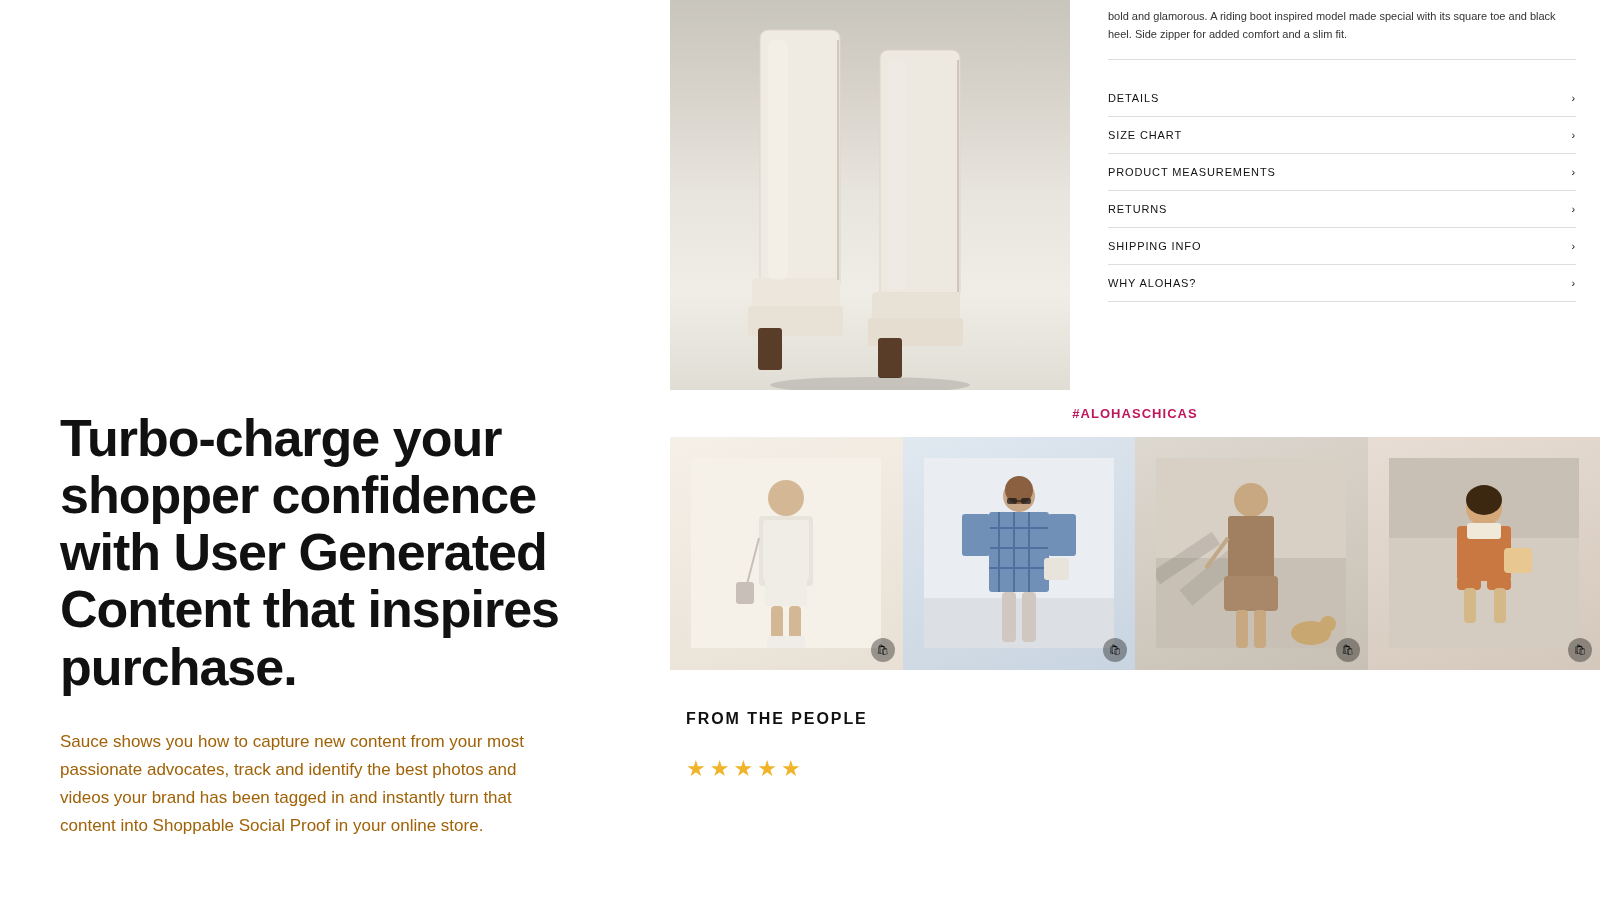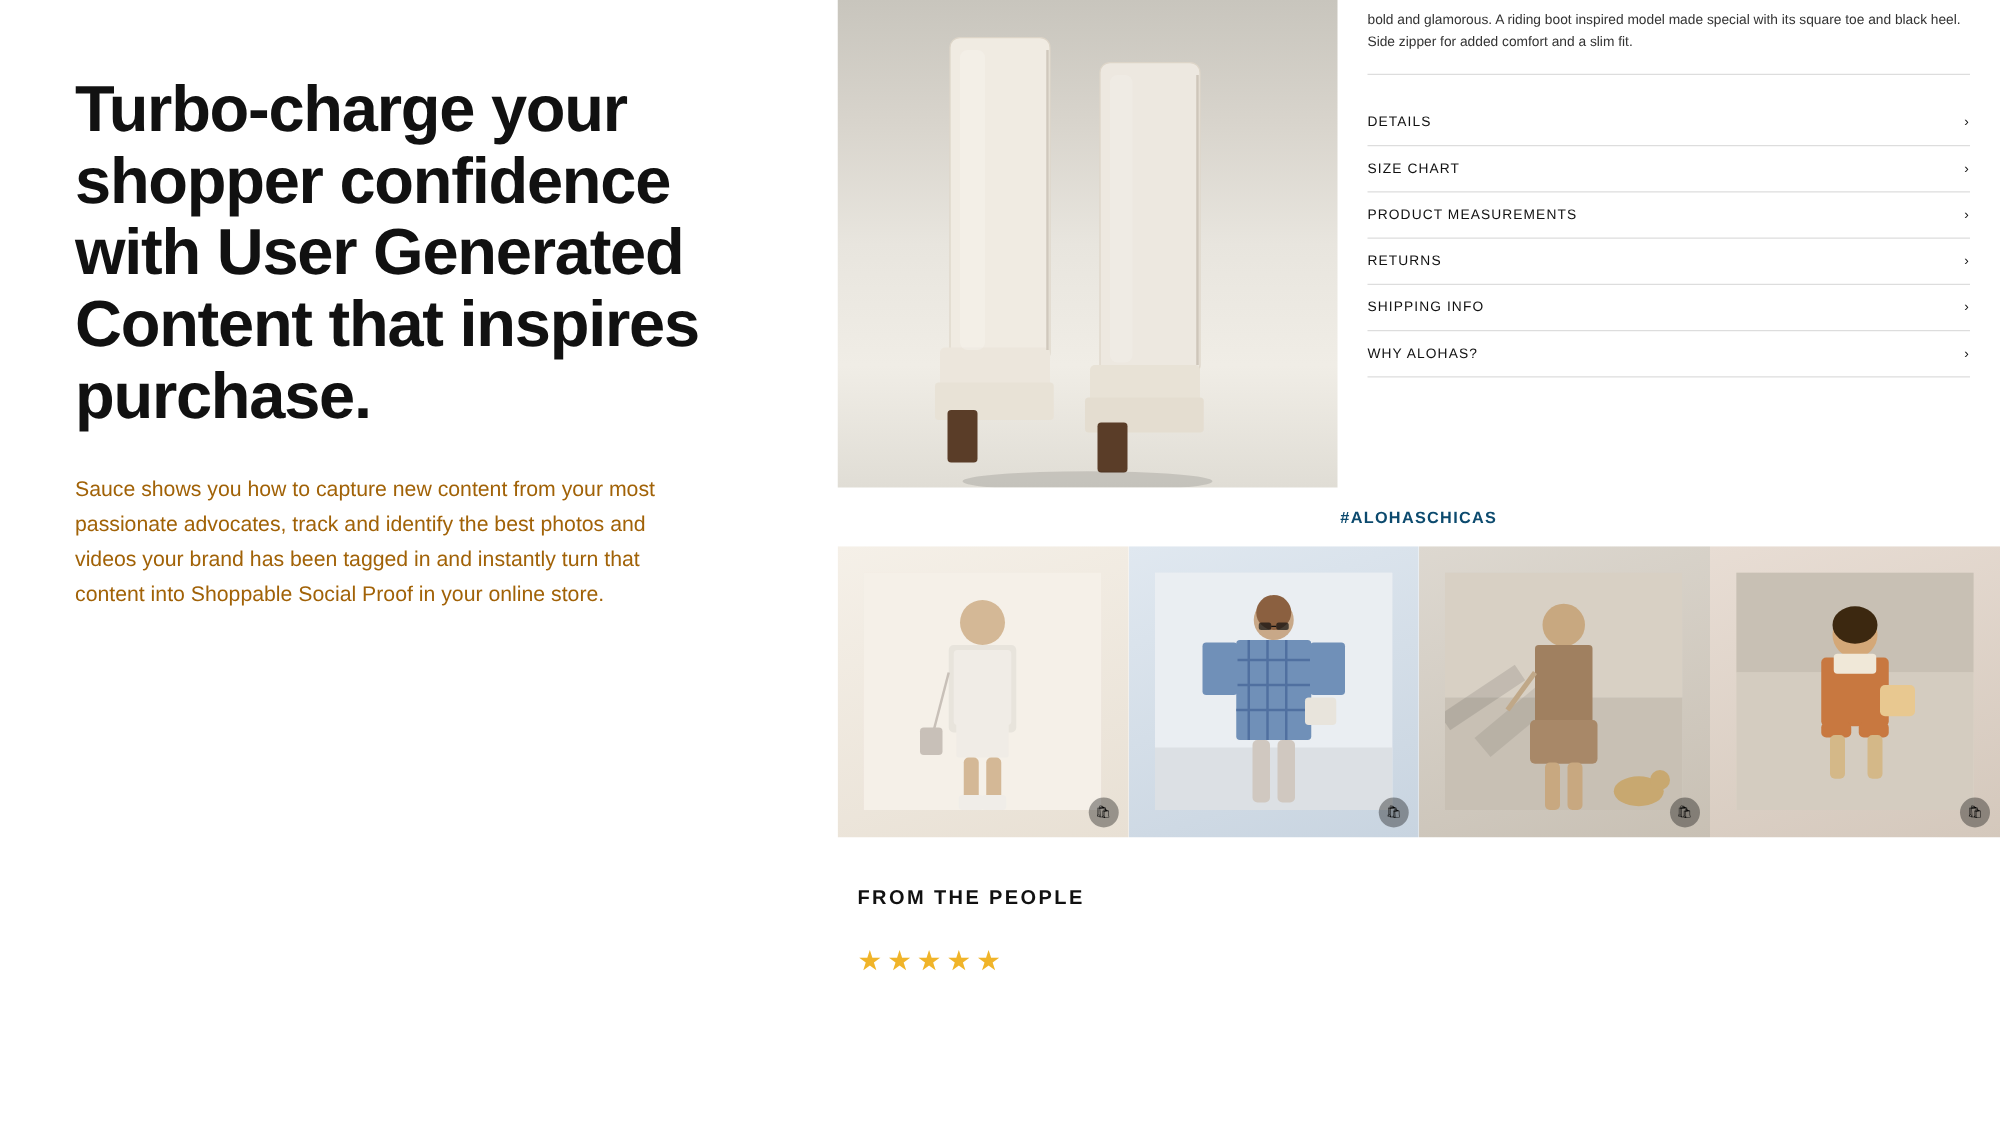--- a/index.html
+++ b/index.html
@@ -12,21 +12,21 @@
       display: flex;
     }
 
     
     .left-panel {
       width: 670px;
       min-width: 670px;
       padding: 60px 60px 60px 60px;
       display: flex;
       flex-direction: column;
-      justify-content: flex-start;
+      justify-content: flex-end;
       background: #fff;
     }
 
     .left-panel h1 {
       font-size: 52px;
       font-weight: 900;
       line-height: 1.1;
       color: #111;
       margin-bottom: 32px;
       letter-spacing: -1px;
@@ -45,21 +45,21 @@
       overflow-y: auto;
       overflow-x: hidden;
       background: #fff;
       display: flex;
       flex-direction: column;
     }
 
     
     .product-section {
       display: flex;
-      gap: 0;
+      gap: 14px;
     }
 
     .product-image-col {
       width: 400px;
       min-width: 400px;
     }
 
     .product-details-col {
       flex: 1;
       padding: 8px 24px 24px 24px;
@@ -117,21 +117,21 @@
     
     .ugc-section {
       padding: 16px 0 0 0;
     }
 
     .ugc-hashtag {
       text-align: center;
       font-size: 13px;
       letter-spacing: 0.08em;
       font-weight: 600;
-      color: #0c4a6e;
+      color: #be185d;
       margin-bottom: 16px;
     }
 
     .ugc-grid {
       display: grid;
       grid-template-columns: repeat(4, 1fr);
       gap: 0;
     }
 
     .ugc-photo {

